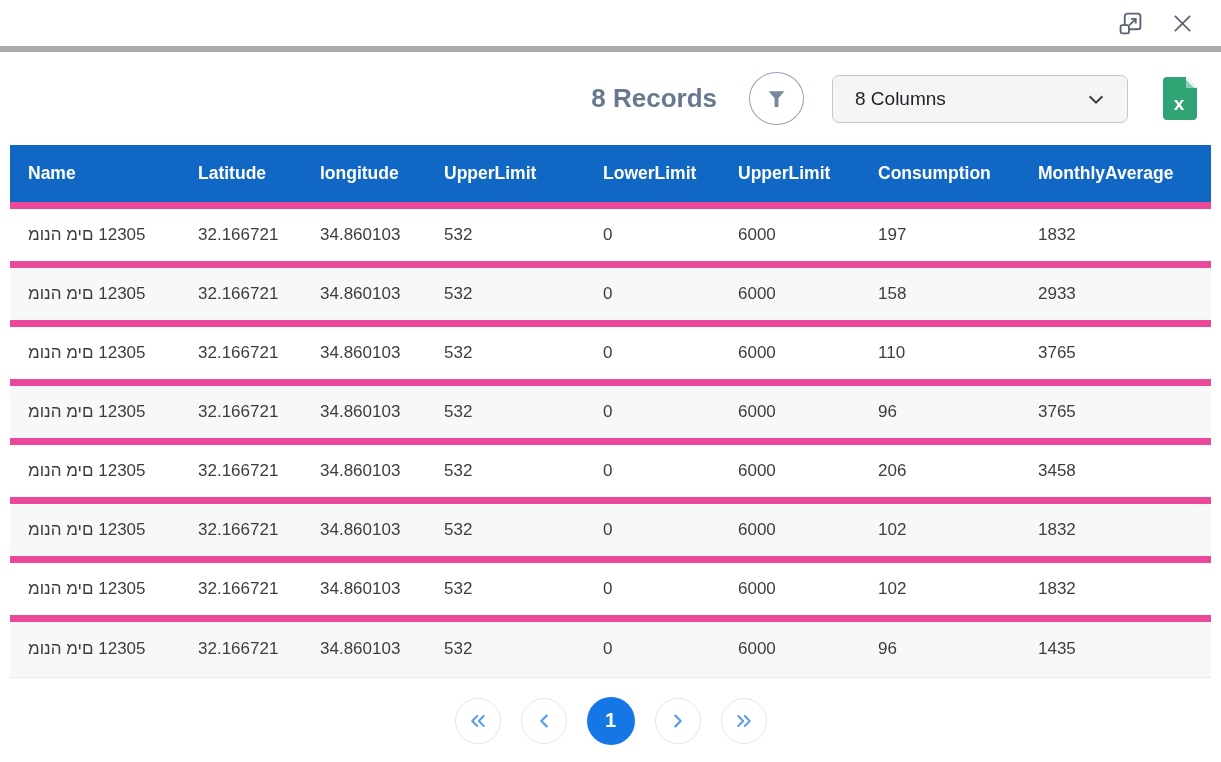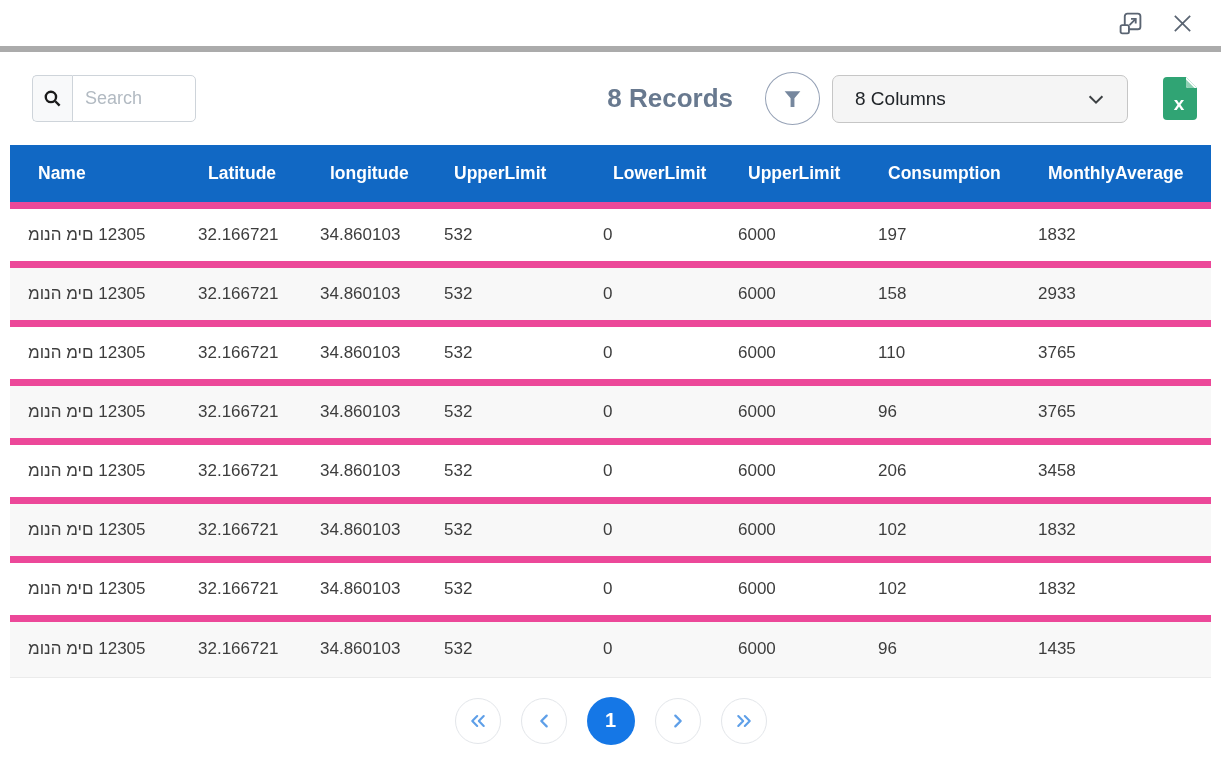--- a/index.html
+++ b/index.html
@@ -22,33 +22,33 @@
     border-radius: 5px 0 0 5px; display: flex; align-items: center; justify-content: center; color: #1a1a1a; }
   .search-input { width: 124px; height: 47px; border: 1px solid #ced4da; border-radius: 0 5px 5px 0;
     font-size: 18px; padding: 0 12px; color: #333; outline: none; font-family: inherit; }
   .search-input::placeholder { color: #b2bac2; }
 
   .records-label { margin-left: auto; font-size: 26px; font-weight: 600; color: #68798f; }
 
   .filter-btn { margin-left: 32px; width: 55px; height: 53px; border-radius: 50%; background: #fff;
     border: 1.5px solid #96a2b6; display: flex; align-items: center; justify-content: center; cursor: pointer; }
 
-  .columns-dropdown { margin-left: 12px; width: 296px; height: 48px; background: #f5f5f5;
+  .columns-dropdown { margin-left: 28px; width: 296px; height: 48px; background: #f5f5f5;
     border: 1px solid #c6c6c6; border-radius: 7px; display: flex; align-items: center;
     padding: 0 20px 0 22px; cursor: pointer; }
   .columns-dropdown-label { font-size: 19px; color: #212529; flex: 1; }
   .columns-dropdown .chev { color: #3c4043; display: flex; }
 
   .excel-btn { margin-left: 35px; background: none; border: none; cursor: pointer; padding: 0; display: flex; }
 
   
   .grid-wrap { margin: 0 10px; }
   table { width: 100%; border-collapse: collapse; table-layout: fixed; }
   thead th { background: #1168c4; color: #fff; font-size: 17.5px; font-weight: 700; text-align: left;
-    height: 60px; padding: 0 8px 0 28px; cursor: pointer; white-space: nowrap; }
+    height: 60px; padding: 0 8px 0 18px; cursor: pointer; white-space: nowrap; }
   tbody td { height: 59px; font-size: 17px; color: #3d3d3d; padding: 0 8px 0 18px; white-space: nowrap; }
   tbody tr { border-top: 7px solid #ec4899; background: #fff; }
   tbody tr:last-child { border-bottom: 1px solid #ebebeb; }
   tbody tr:nth-child(even) { background: #f8f8f8; }
 
   
   .pagination { display: flex; justify-content: center; align-items: center; gap: 20px; margin-top: 19px; }
   .page-btn { width: 46px; height: 46px; border-radius: 50%; background: #fff; border: 1px solid #e3e6ea;
     display: flex; align-items: center; justify-content: center; cursor: pointer; color: #5e9fe8; }
   .page-btn.active { width: 48px; height: 48px; background: #1577e6; border: none; color: #fff;
@@ -73,31 +73,20 @@
     <span style="display:flex">
       <svg width="23" height="23" viewBox="0 0 24 24" fill="none" stroke="currentColor" stroke-width="1.8">
         <path d="M4 4 L20 20 M20 4 L4 20"></path>
       </svg>
     </span>
   </button>
 </div>
 <div class="divider"></div>
 
 <div class="toolbar">
-  <div class="search-group">
-    <span class="search-addon">
-      <span style="display:flex">
-        <svg width="19" height="19" viewBox="0 0 24 24" fill="none" stroke="currentColor" stroke-width="3">
-          <circle cx="10" cy="10" r="6.5"></circle>
-          <path d="M15.5 15.5 L21 21"></path>
-        </svg>
-      </span>
-    </span>
-    <input class="search-input" type="text" placeholder="Search" style="">
-  </div>
 
   <span class="records-label">8 Records</span>
 
   <button class="filter-btn">
     <span style="display:flex">
       <svg width="21" height="20" viewBox="0 0 24 22" fill="#76879e">
         <path d="M3 2 H21 L14.2 10 V20 L9.8 20 V10 Z"></path>
       </svg>
     </span>
   </button>

